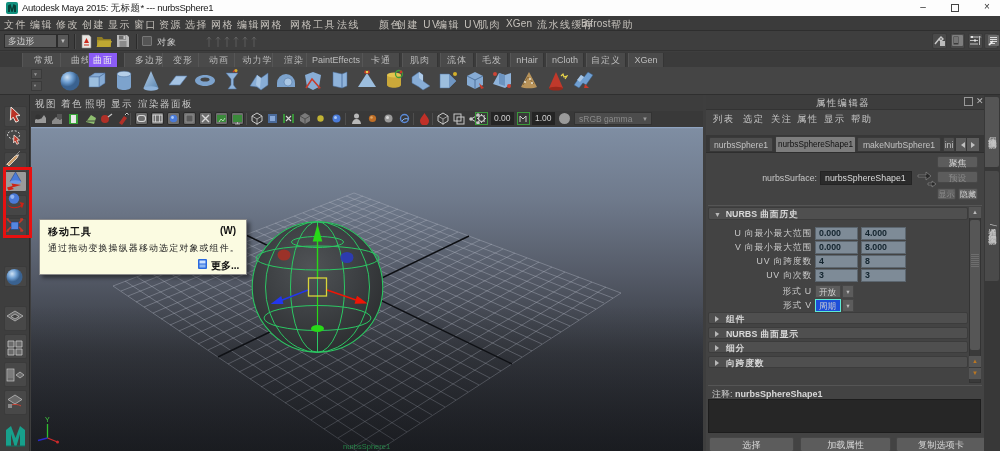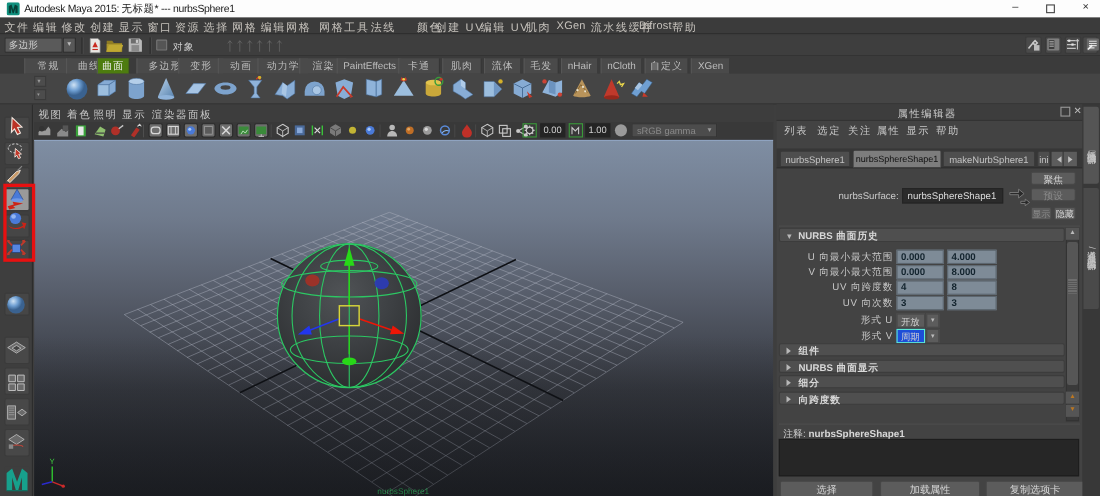--- a/index.html
+++ b/index.html
@@ -11,21 +11,21 @@
 .wbtn{position:absolute;top:0;width:14px;height:14px;color:#333;font-size:10px;text-align:center;line-height:14px}
 
 #menubar{left:0;top:16px;width:1000px;height:15px;background:#3b3b3b;border-bottom:1px solid #2e2e2e}
 #menubar span{position:absolute;top:2px;font-size:10px;color:#c6c2bc;letter-spacing:1.5px}
 
 #status{left:0;top:32px;width:1000px;height:19px;background:#3e3e3e;border-bottom:1px solid #333}
 .vsep{position:absolute;top:2px;width:2px;height:15px;border-left:1px solid #2b2b2b;border-right:1px solid #4c4c4c}
 
 #shelftabs{left:0;top:52px;width:1000px;height:15px;background:#3b3b3b}
 #shelftabs .tab{position:absolute;top:1px;height:14px;background:#4a4a4a;color:#bdbdbd;font-size:9px;text-align:center;line-height:14px;border-right:1px solid #353535;border-left:1px solid #565656;letter-spacing:1px}
-#shelftabs .sel{background:#4d7c0f;color:#efefef}
+#shelftabs .sel{background:#8b5cf6;color:#efefef}
 
 #shelf{left:0;top:67px;width:1000px;height:28px;background:#454545;border-bottom:1px solid #2f2f2f}
 
 #toolbox{left:0;top:95px;width:30px;height:356px;background:#3e3e3e;border-right:1px solid #2c2c2c}
 .tbtn{position:absolute;left:4px;width:23px;height:21px;background:#474747;border:1px solid #3b3b3b;border-radius:2px}
 
 #vpmenu{left:31px;top:95px;width:672px;height:16px;background:#3d3d3d}
 #vpmenu span{position:absolute;top:3px;font-size:9.5px;color:#c8c8c8;letter-spacing:1.5px}
 #vpicons{left:31px;top:111px;width:672px;height:16px;background:#393939}
 .vi{position:absolute;top:1px;width:13px;height:13px;border-radius:2px}
@@ -583,12 +583,23 @@
       <div class="abs" style="left:2px;top:304px;width:273px;height:34px;background:#262626;border:1px solid #1d1d1d"></div>
       <div class="aebtn" style="left:3px;top:342px;width:85px;height:15px;line-height:14px;font-size:9.2px">选择</div>
       <div class="aebtn" style="left:94px;top:342px;width:91px;height:15px;line-height:14px;font-size:9.2px">加载属性</div>
       <div class="aebtn" style="left:190px;top:342px;width:90px;height:15px;line-height:14px;font-size:9.2px">复制选项卡</div>
     </div>
 <div class="abs" id="rstrip">
       <div class="vtab" style="top:2px;height:70px;background:#555">属性编辑器</div>
       <div class="vtab" style="top:76px;height:110px">通道盒/层编辑器</div>
     </div>
 <div class="abs" style="left:3px;top:167px;width:29px;height:71px;border:3px solid #e81010;z-index:40"></div>
+<div class="abs" style="left:39px;top:219px;width:208px;height:56px;background:#fbfbe1;border:1px solid #8a8a8a;box-shadow:3px 3px 4px rgba(0,0,0,0.45);z-index:50">
+      <div class="abs" style="left:8px;top:5px;font-size:10px;font-weight:bold;color:#111;letter-spacing:1px">移动工具</div>
+      <div class="abs" style="left:180px;top:5px;font-size:10px;font-weight:bold;color:#111">(W)</div>
+      <div class="abs" style="left:8px;top:22px;font-size:9px;color:#222;letter-spacing:1.1px">通过拖动变换操纵器移动选定对象或组件。</div>
+      <svg class="abs" style="left:157px;top:38px" width="11" height="12" viewBox="0 0 11 12">
+        <rect x="1" y="1" width="9" height="10" rx="1" fill="#2a6adf"></rect>
+        <rect x="2.5" y="2.5" width="6" height="3" fill="#cde2ff"></rect>
+        <rect x="2.5" y="6.5" width="6" height="3" fill="#8db8f2"></rect>
+      </svg>
+      <div class="abs" style="left:171px;top:39px;font-size:10px;font-weight:bold;color:#111">更多...</div>
+    </div>
 </div>
 </body></html>

